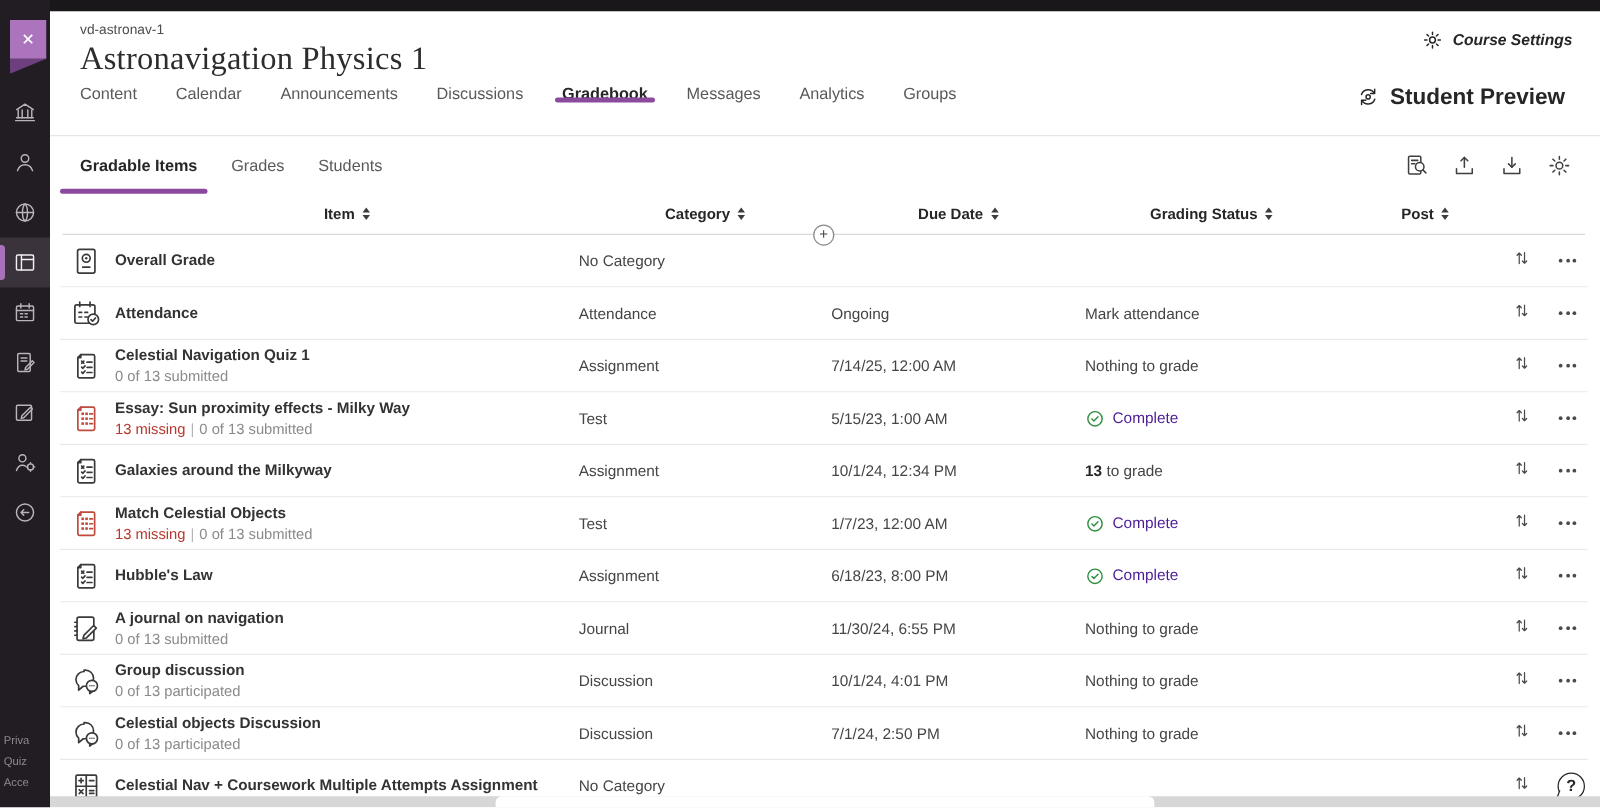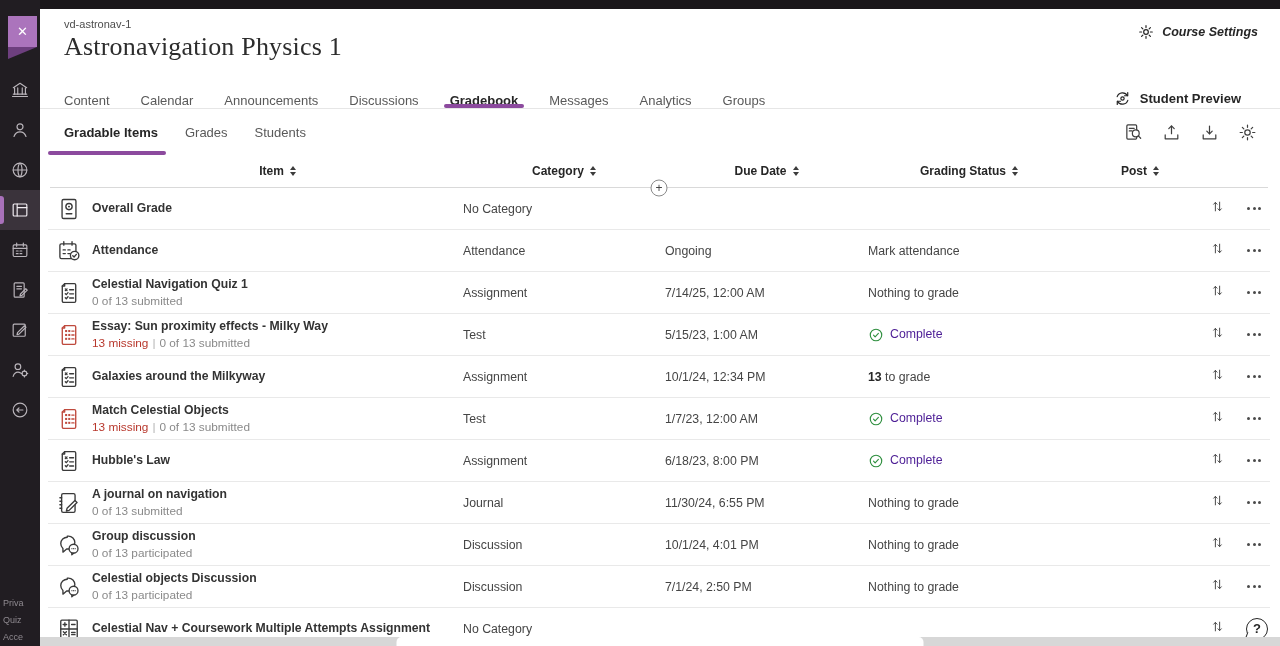--- a/index.html
+++ b/index.html
@@ -16,44 +16,44 @@
                     clip-path:polygon(0 0, 100% 0, 0 100%); }
   .side-icons { position:absolute; top:70px; left:0; width:40px; display:flex; flex-direction:column; }
   .side-item { height:40px; display:flex; align-items:center; justify-content:center;
                color:#b9b4ba; cursor:pointer; position:relative; }
   .side-item.active { background:#3a333b; color:#f2eef3; }
   .side-item.active::before { content:""; position:absolute; left:0; top:6px; bottom:6px; width:4px;
                background:#a871ba; border-radius:0 3px 3px 0; }
   .icn { display:inline-flex; }
   .icn svg { width:20px; height:20px; fill:none; stroke:currentColor; stroke-width:1.4;
              stroke-linecap:round; stroke-linejoin:round; }
-  .side-footer { position:absolute; bottom:0; left:3px; width:37px; overflow:hidden; }
+  .side-footer { position:absolute; bottom:11px; left:3px; width:37px; overflow:hidden; }
   .side-footer div { color:#8f8a90; font-size:9px; line-height:17px; white-space:nowrap; }
 
   
   .main { flex:1; display:flex; flex-direction:column; background:#fff; position:relative; overflow:hidden; }
   .topstrip { height:9px; background:#1a171a; flex-shrink:0; }
 
   .course-header { height:58px; display:flex; justify-content:space-between; padding:5px 22px 0 24px; flex-shrink:0; }
   .course-id { font-size:11px; color:#4d4d4d; margin-top:4px; }
   .course-title { font-family:"Liberation Serif", serif; font-weight:400; font-size:26px;
                   color:#2d2d2d; margin-top:2px; letter-spacing:.2px; }
   .course-settings { display:flex; align-items:center; gap:7px; font-size:12.5px; font-weight:700;
                   color:#262626; background:none; border:none; cursor:pointer; align-self:flex-start;
                   margin-top:9px; font-family:inherit;font-style:italic; }
   .course-settings .icn svg { width:18px; height:18px; stroke-width:1.6; }
 
-  .tabs { height:42px; display:flex; align-items:flex-end; padding:0 39px 0 24px;
+  .tabs { height:42px; display:flex; align-items:flex-start; padding:0 28px 0 24px;
           border-bottom:1px solid #e6e6e6; flex-shrink:0; }
   .tab { font-size:13px; color:#595959; margin-right:31px; display:flex; align-items:center;
          position:relative; cursor:pointer; white-space:nowrap; }
   .tab.active { color:#262626; font-weight:700; }
   .tab.active::after { content:""; position:absolute; left:-6px; right:-6px; bottom:0; height:4px;
          background:#8c4a9e; border-radius:2px; }
-  .student-preview { margin-left:auto; display:flex; gap:8px; align-items:center; font-size:13px;
+  .student-preview { margin-left:auto; display:flex; gap:8px; align-items:center; font-size:18px;
          font-weight:700; color:#262626; cursor:pointer; }
   .student-preview .icn svg { width:19px; height:19px; stroke-width:1.5; }
 
   .subrow { height:46px; display:flex; align-items:stretch; padding:0 22px 0 24px; flex-shrink:0; }
   .subtab { font-size:13px; color:#595959; margin-right:27px; display:flex; align-items:center;
             position:relative; cursor:pointer; }
   .subtab.active { color:#262626; font-weight:700; }
   .subtab.active::after { content:""; position:absolute; left:-16px; right:-8px; bottom:0; height:4px;
             background:#8c4a9e; border-radius:2px; }
   .gb-toolbar { margin-left:auto; display:flex; gap:17px; align-items:center; color:#3f3f3f; }

